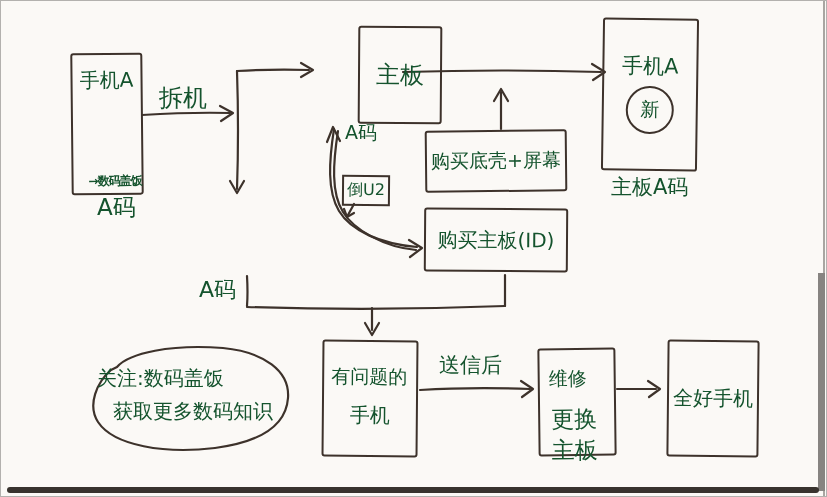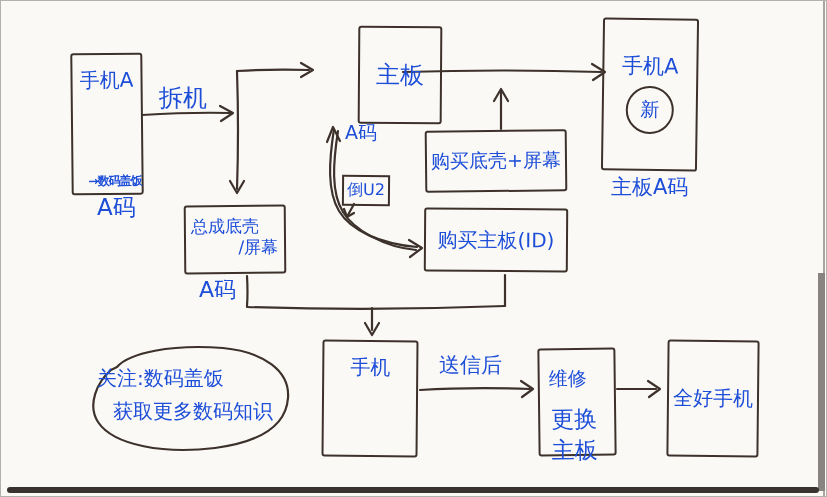--- a/index.html
+++ b/index.html
@@ -1,20 +1,20 @@
 <!DOCTYPE html>
 <html><head>
 <meta charset="utf-8">
 <style>
   html,body{margin:0;padding:0;background:#e8e6e3;}
   .canvas{
     position:relative;width:827px;height:497px;margin:0 auto;
     background:#fbf9f6;border:1px solid #b3b1ae;box-sizing:border-box;
     overflow:hidden;font-family:"DejaVu Sans","Liberation Sans",sans-serif;
-    color:#1d4ed8;
+    color:#14532d;
   }
   .stroke-layer{position:absolute;left:0;top:0;pointer-events:none;}
   .node{position:absolute;border:2.2px solid #3d322b;background:transparent;box-sizing:border-box;}
   .lbl{position:absolute;white-space:nowrap;line-height:1.15;}
   .center{display:flex;align-items:center;justify-content:center;}
   .badge-circle{
     border:2px solid #3d322b;border-radius:50%;width:44px;height:44px;
     display:flex;align-items:center;justify-content:center;font-size:19px;
   }
   .edge-right-thin{position:absolute;right:1px;top:0;width:2px;height:100%;background:#a9a6a2;}
@@ -113,27 +113,24 @@
   </div>
 
   <div class="node center" style="left:341px;top:174px;width:48px;height:31px;transform:rotate(0.5deg);font-size:16px;">
     <span>倒U2</span>
   </div>
 
   <div class="node center" style="left:423px;top:207px;width:144px;height:64px;transform:rotate(0.4deg);border-radius:3px;font-size:20px;">
     <span>购买主板(ID)</span>
   </div>
 
-  <div class="node" style="left:183px;top:204px;width:102px;height:69px;transform:rotate(-0.5deg);border-radius:3px;">
-    <div style="margin:8px 0 0 5px;font-size:17px;">总成底壳</div>
-    <div style="text-align:right;margin:-2px 6px 0 0;font-size:17px;">/屏幕</div>
-  </div>
   <div class="lbl" style="left:198px;top:276px;font-size:22px;">A码</div>
 
   <div class="node" style="left:321px;top:339px;width:96px;height:117px;transform:rotate(0.5deg);border-radius:3px;">
+    <div style="margin:22px 0 0 7px;font-size:19px;">有问题的</div>
     <div style="text-align:center;margin-top:12px;font-size:20px;">手机</div>
   </div>
 
   <div class="node" style="left:537px;top:347px;width:78px;height:108px;transform:rotate(-0.7deg);border-radius:3px;">
     <div style="margin:16px 0 0 9px;font-size:19px;">维修</div>
     <div style="margin:12px 0 0 11px;font-size:23px;">更换主板</div>
   </div>
 
   <div class="node center" style="left:666px;top:339px;width:92px;height:117px;transform:rotate(0.6deg);border-radius:3px;font-size:20px;">
     <span>全好手机</span>

